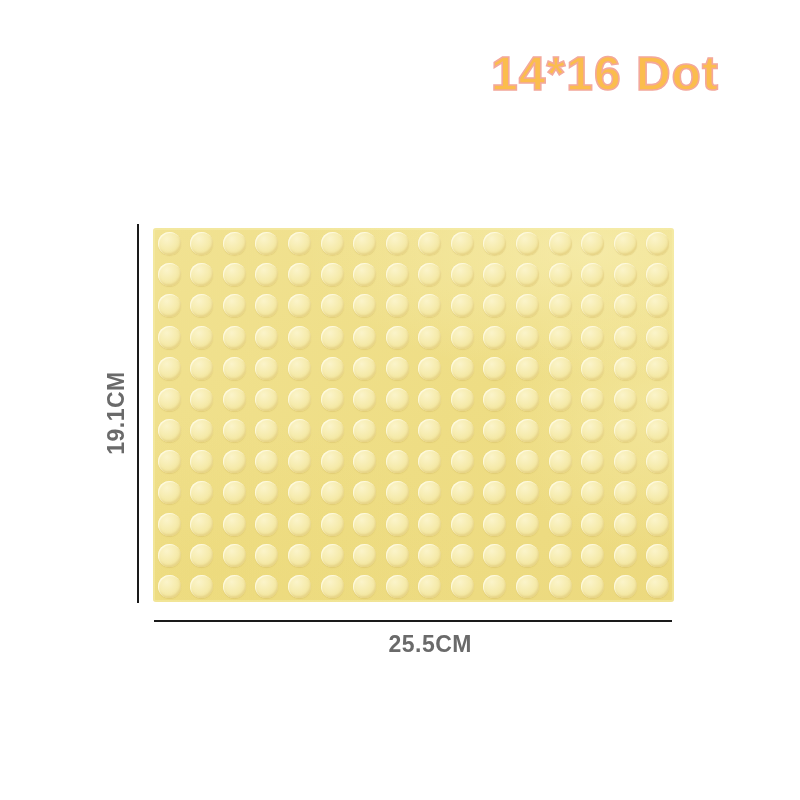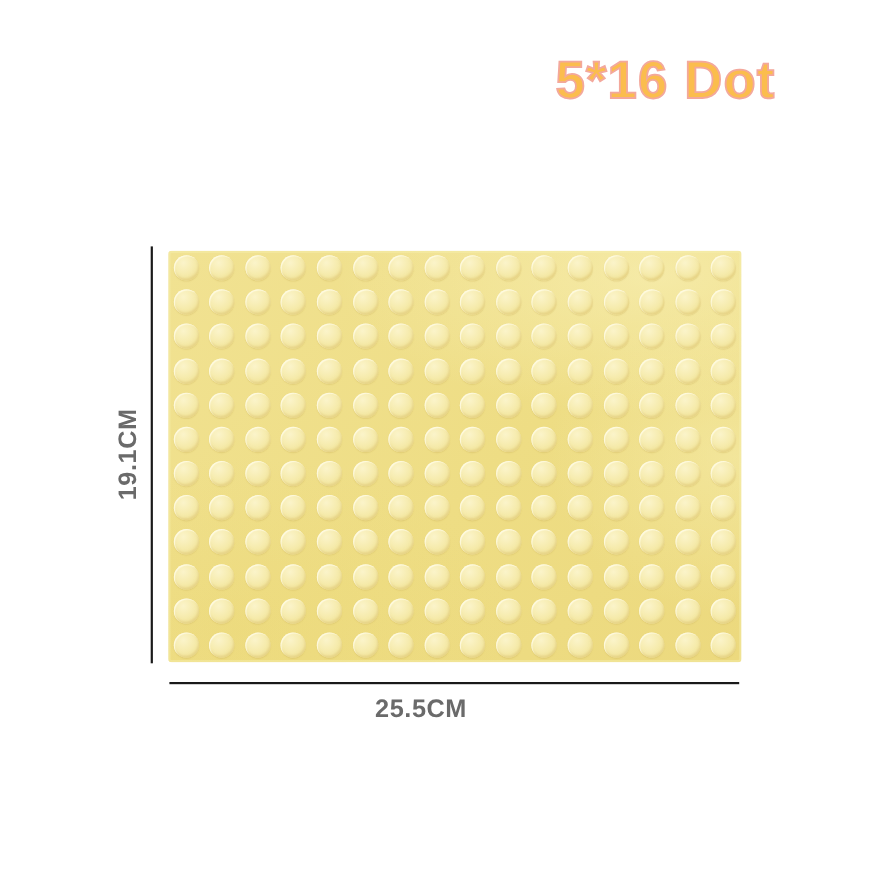--- a/index.html
+++ b/index.html
@@ -81,37 +81,37 @@
     height: 26px;
     line-height: 26px;
     text-align: center;
     transform: rotate(-90deg);
     font-size: 23px;
     font-weight: bold;
     letter-spacing: 0.5px;
   }
   .wlabel {
     position: absolute;
-    left: 341px;
+    left: 352px;
     top: 631px;
     width: 120px;
     height: 26px;
     line-height: 26px;
-    text-align: left;
+    text-align: right;
     font-size: 23px;
     font-weight: bold;
     letter-spacing: 0.5px;
   }
 </style>
 </head>
 <body>
 
 <div class="canvas">
 
-  <div class="title" style="color: rgb(251, 189, 77); -webkit-text-stroke: 1.6px rgb(243, 168, 156);">5*16 Dot</div>
+  <div class="title" style="color: rgb(251, 189, 77); -webkit-text-stroke: 1.6px rgb(243, 168, 156);">14*16 Dot</div>
 
   <div class="vline" style="background: rgb(26, 26, 26);"></div>
 
   <div class="hlabel" style="color: rgb(106, 106, 106);">19.1CM</div>
 
   <div class="plate">
     <div class="studs" id="studs" style="grid-template-columns: repeat(16, 1fr); grid-template-rows: repeat(12, 1fr);">
         <div class="cell">
           <div class="stud"></div>
         </div>

